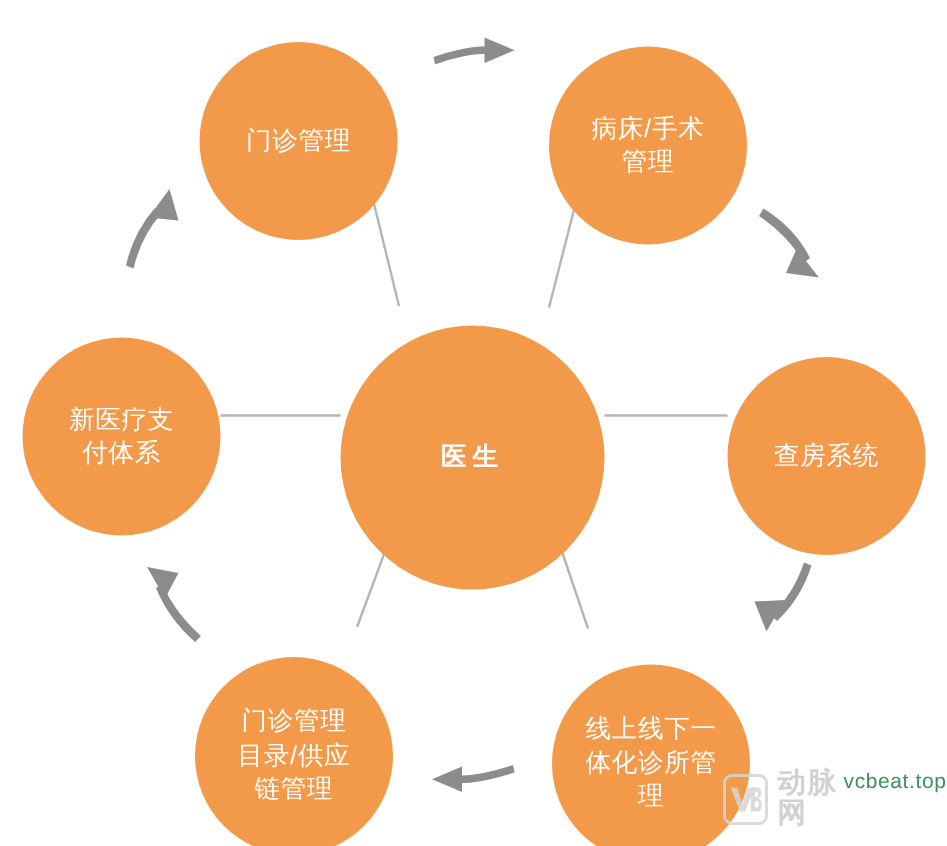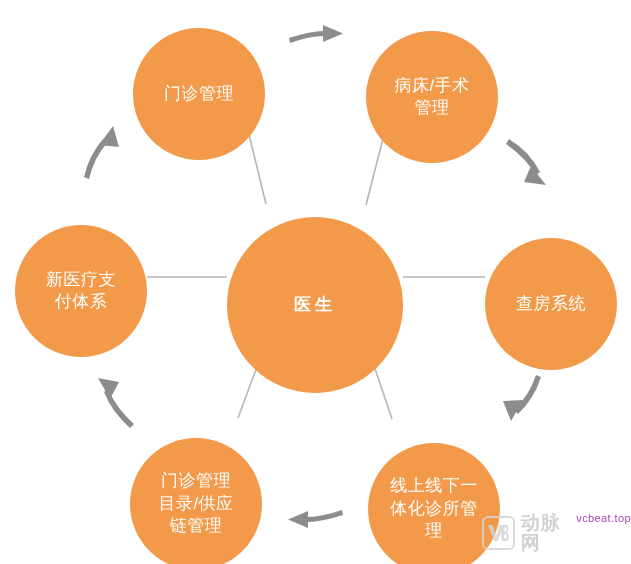--- a/index.html
+++ b/index.html
@@ -76,22 +76,22 @@
     flex-direction: row;
     line-height: 1.05;
   }
   #wm-cn {
     font-size: 19px;
     color: #c9c9c9;
     letter-spacing: 1px;
     font-weight: bold;
   }
   #wm-en {
-    font-size: 11px;
-    color: #a21caf;
+    font-size: 14px;
+    color: #15803d;
     letter-spacing: 0.4px;
   }
 </style>
 </head>
 <body>
 
 <div id="canvas">
 
   <svg id="diagram-svg" viewBox="0 0 631 564" xmlns="http://www.w3.org/2000/svg">
 

